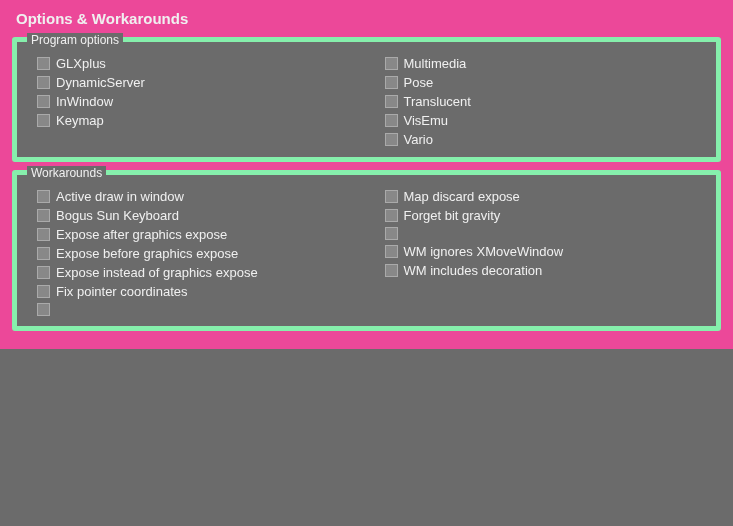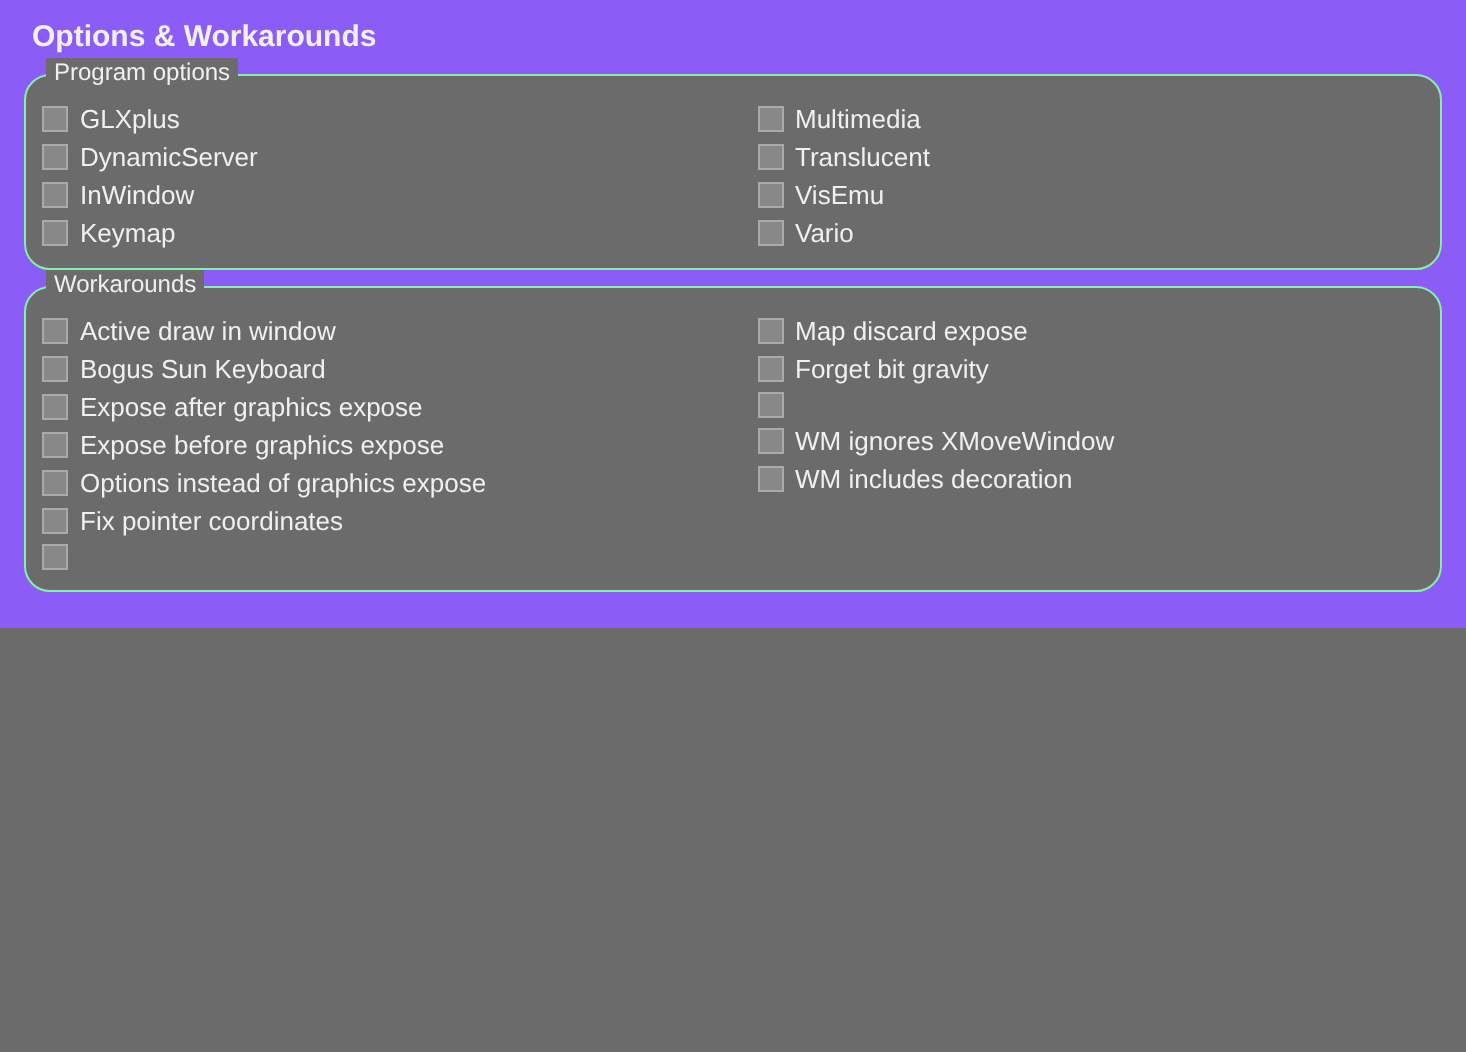--- a/index.html
+++ b/index.html
@@ -5,37 +5,37 @@
     * { box-sizing: border-box; margin: 0; padding: 0; }
     body {
       background: #6b6b6b;
       font-family: sans-serif;
       font-size: 13px;
       color: #f0f0f0;
       width: 733px;
       height: 526px;
     }
     .main-container {
-      background: #8b5cf6;
+      background: #ec4899;
       padding: 10px 12px;
     }
     .page-title {
       font-size: 15px;
       font-weight: bold;
       color: #f0f0f0;
       margin-bottom: 10px;
       padding-left: 4px;
     }
     .group-box {
-      border: 1px solid #86efac;
-      border-radius: 13px;
+      border: 5px solid #86efac;
+      border-radius: 3px;
       margin-bottom: 8px;
       background: #6b6b6b;
       position: relative;
-      padding: 6px 8px 8px 8px;
+      padding: 6px 8px 8px 20px;
     }
     .group-label {
       position: absolute;
       top: -9px;
       left: 10px;
       background: #6b6b6b;
       padding: 0 4px;
       font-size: 12px;
       color: #f0f0f0;
     }
@@ -93,20 +93,24 @@
           </div>
         </div>
       <div>
 
       <div class="checkbox-item">
             <span class="checkbox"></span>
             <span class="checkbox-label">Multimedia</span>
           </div>
           <div class="checkbox-item">
             <span class="checkbox"></span>
+            <span class="checkbox-label">Pose</span>
+          </div>
+          <div class="checkbox-item">
+            <span class="checkbox"></span>
             <span class="checkbox-label">Translucent</span>
           </div>
           <div class="checkbox-item">
             <span class="checkbox"></span>
             <span class="checkbox-label">VisEmu</span>
           </div>
           <div class="checkbox-item">
             <span class="checkbox"></span>
             <span class="checkbox-label">Vario</span>
           </div>
@@ -130,21 +134,21 @@
           <div class="checkbox-item">
             <span class="checkbox"></span>
             <span class="checkbox-label">Expose after graphics expose</span>
           </div>
           <div class="checkbox-item">
             <span class="checkbox"></span>
             <span class="checkbox-label">Expose before graphics expose</span>
           </div>
           <div class="checkbox-item">
             <span class="checkbox"></span>
-            <span class="checkbox-label">Options instead of graphics expose</span>
+            <span class="checkbox-label">Expose instead of graphics expose</span>
           </div>
           <div class="checkbox-item">
             <span class="checkbox"></span>
             <span class="checkbox-label">Fix pointer coordinates</span>
           </div>
           <div class="checkbox-item">
             <span class="checkbox"></span>
           </div>
         </div>
       <div>

